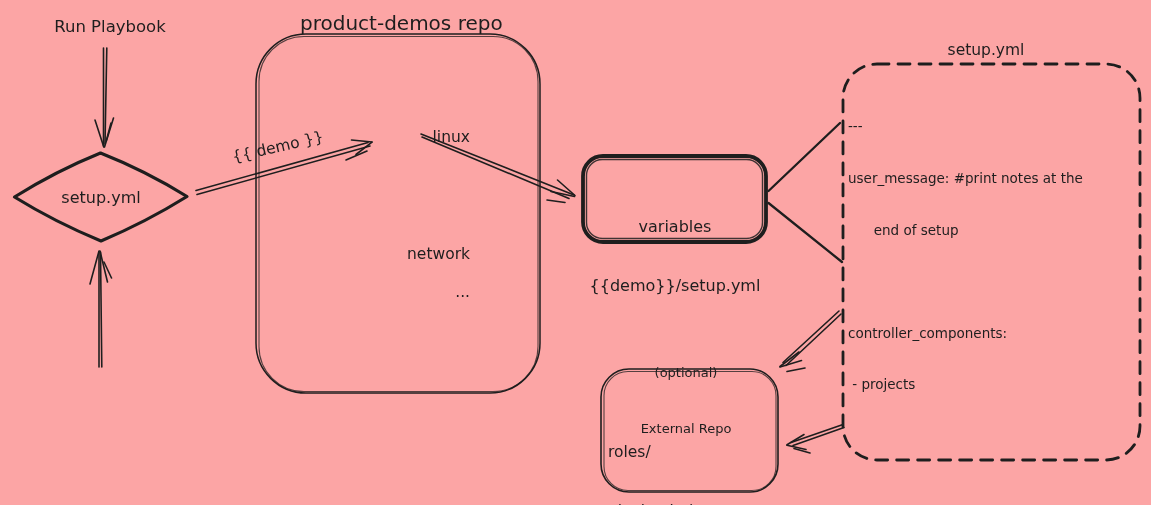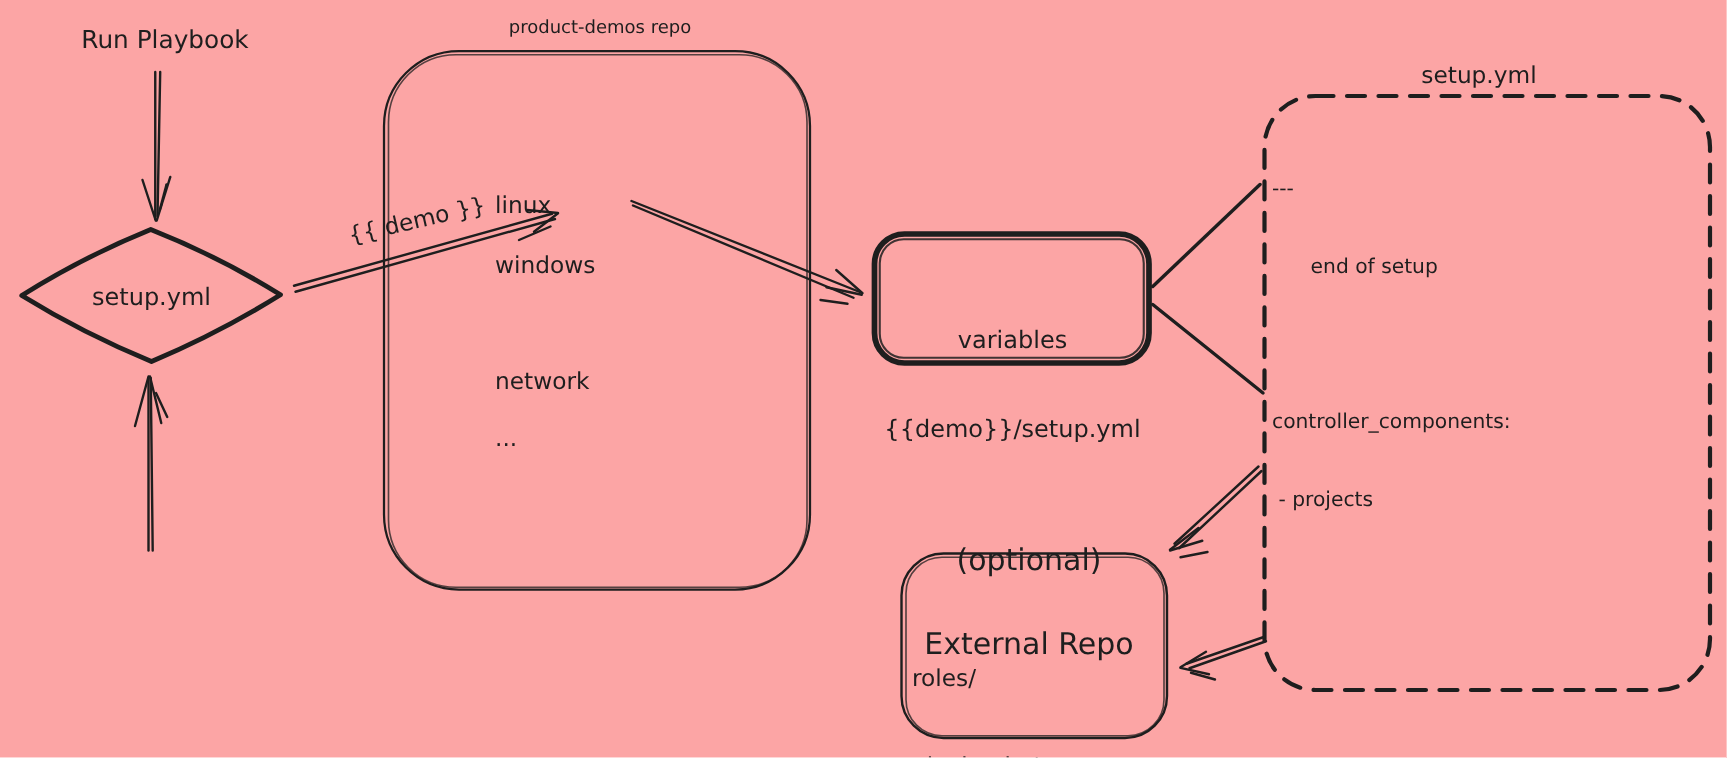--- a/index.html
+++ b/index.html
@@ -25,29 +25,29 @@
   .txt {
     position: absolute;
     color: #1e1e1e;
     white-space: pre;
     line-height: 1.2;
   }
   .center { text-align: center; }
   .t-run        { left: 40px;  top: 17px;  width: 140px; font-size: 16.5px; }
   .t-diamond    { left: 36px;  top: 188px; width: 130px; font-size: 16px; }
   .t-withvar    { left: 26px;  top: 374px; width: 150px; font-size: 15.5px; line-height: 16.5px; }
-  .t-repo-title { left: 300px; top: 11px;  width: 200px; font-size: 12px; }
-  .repo-item    { left: 330px; width: 140px; font-size: 15.5px; text-align: left; }
+  .t-repo-title { left: 300px; top: 11px;  width: 200px; font-size: 20px; }
+  .repo-item    { left: 330px; width: 140px; font-size: 15.5px; text-align: right; }
   .t-demo-edge  { left: 218px; top: 138px; width: 120px; font-size: 15.5px;
                   transform: rotate(-13deg); transform-origin: 50% 50%; }
   .t-varbox     { left: 586px; top: 178px; width: 178px; font-size: 16px; line-height: 19.5px; }
   .t-setup-title{ left: 925px; top: 41px;  width: 122px; font-size: 15.5px; }
   .t-yaml       { left: 848px; top: 85px;  font-size: 13.5px; }
   .yline        { min-height: 19.2px; line-height: 19.2px; white-space: pre; }
-  .t-extrepo-label  { left: 606px; top: 327px; width: 160px; font-size: 20px; line-height: 18.5px; }
+  .t-extrepo-label  { left: 606px; top: 327px; width: 160px; font-size: 13px; line-height: 18.5px; }
   .t-extrepo-content{ left: 608px; top: 404px; font-size: 15.5px; line-height: 19.5px; }
   svg path, svg rect { stroke: #1e1e1e; fill: none; stroke-linecap: round; stroke-linejoin: round; }
 </style>
 </head>
 <body>
 
 <div id="canvas">
 
   <svg id="shapes" viewBox="0 0 1151 505" xmlns="http://www.w3.org/2000/svg">
 
@@ -133,33 +133,33 @@
   <div class="txt t-run center">Run Playbook</div>
 
   <div class="txt t-diamond center">setup.yml</div>
 
 
   <div class="txt t-demo-edge center">{{ demo }}</div>
 
   <div class="txt t-repo-title center">product-demos repo</div>
 
   <div class="txt repo-item" style="top:128px">linux</div>
-  <div class="txt repo-item" style="top:168px">windows</div>
   <div class="txt repo-item" style="top:245px">network</div>
   <div class="txt repo-item" style="top:283px">...</div>
 
   <div class="txt t-varbox center">
     <div>variables</div>
     <div>{{demo}}/setup.yml</div>
   </div>
 
   <div class="txt t-setup-title center">setup.yml</div>
 
   <div class="txt t-yaml">
     <div class="yline">---</div>
+    <div class="yline">user_message: #print notes at the</div>
     <div class="yline">      end of setup</div>
     <div class="yline"></div>
     <div class="yline">controller_components:</div>
     <div class="yline"> - projects</div>
     
     
     
     
     
     

